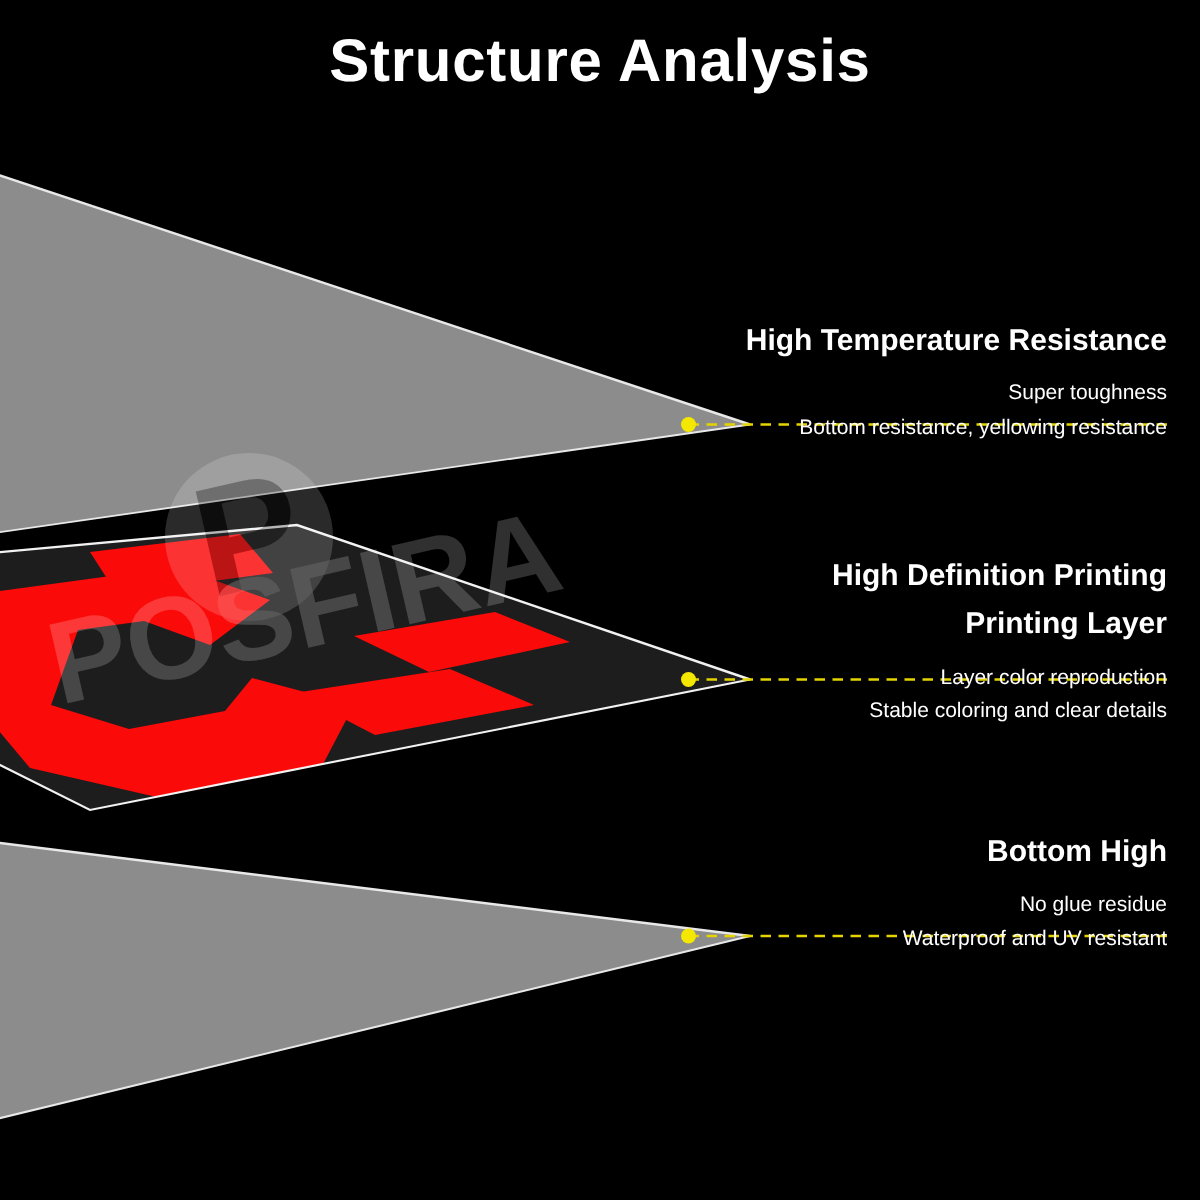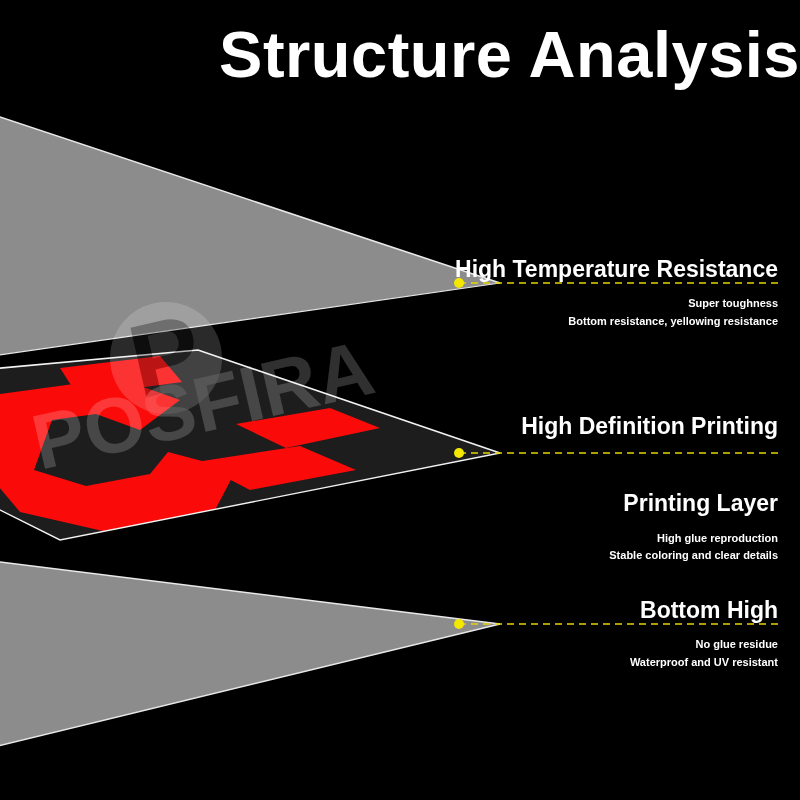--- a/index.html
+++ b/index.html
@@ -18,23 +18,23 @@
     background: #000000;
     overflow: hidden;
   }
 
   
   #page-title {
     position: absolute;
     top: 18px;
     left: 0;
     width: 800px;
-    text-align: right;
+    text-align: center;
     color: #ffffff;
-    font-size: 65px;
+    font-size: 40px;
     font-weight: bold;
     letter-spacing: 0.5px;
     line-height: 1.15;
     white-space: nowrap;
   }
 
   
   #diagram {
     position: absolute;
     top: 0;
@@ -46,30 +46,29 @@
   
   .callout {
     position: absolute;
     width: 430px;
     left: 348px;
     text-align: right;
     color: #ffffff;
   }
   .callout .head-line-1,
   .callout .head-line-2 {
-    font-size: 23px;
+    font-size: 20px;
     font-weight: bold;
     line-height: 1.62;
     white-space: nowrap;
-    margin-top: 40px;
   }
   .callout .sub-line-1,
   .callout .sub-line-2 {
-    font-size: 11px;
-    font-weight: bold;
+    font-size: 14px;
+    font-weight: normal;
     line-height: 1.60;
     white-space: nowrap;
   }
   .callout .sub-wrap {
     margin-top: 7px;
   }
 
   #callout-transparent { top: 211px; }
   #callout-pattern     { top: 368px; }
   #callout-bottom      { top: 552px; }
@@ -145,21 +144,21 @@
     <div class="sub-wrap">
       <div class="sub-line-1">Super toughness</div>
       <div class="sub-line-2">Bottom resistance, yellowing resistance</div>
     </div>
   </div>
 
   <div class="callout" id="callout-pattern">
     <div class="head-line-1">High Definition Printing</div>
     <div class="head-line-2">Printing Layer</div>
     <div class="sub-wrap">
-      <div class="sub-line-1">High glue reproduction</div>
+      <div class="sub-line-1">Layer color reproduction</div>
       <div class="sub-line-2">Stable coloring and clear details</div>
     </div>
   </div>
 
   <div class="callout" id="callout-bottom">
     <div class="head-line-2">Bottom High</div>
     <div class="sub-wrap">
       <div class="sub-line-1">No glue residue</div>
       <div class="sub-line-2">Waterproof and UV resistant</div>
     </div>

